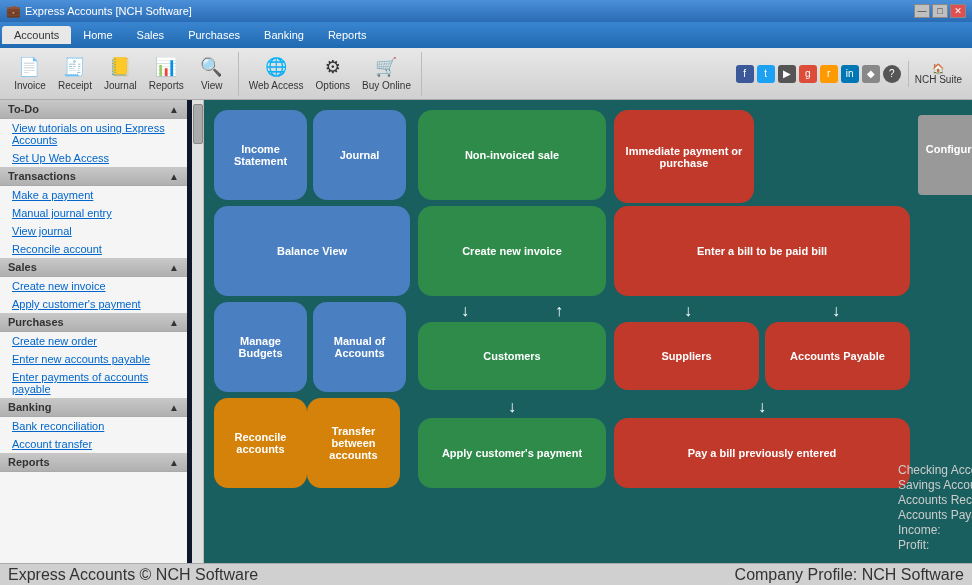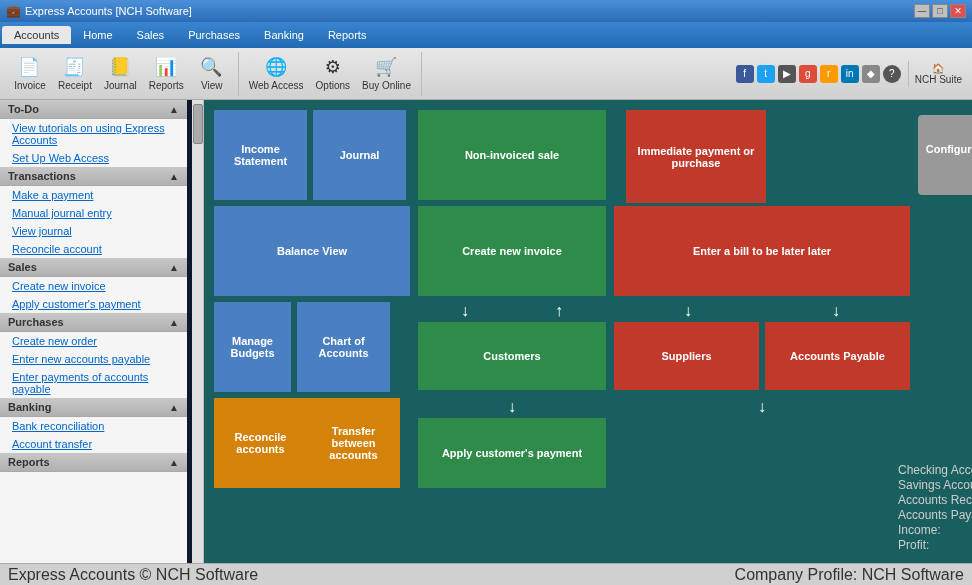--- a/index.html
+++ b/index.html
@@ -192,21 +192,21 @@
       padding: 0 8px;
       font-size: 16px;
       color: #333;
     }
     .status-bar-right {
       margin-left: auto;
     }
 
     .abs-tile {
       position: absolute;
-      border-radius: 0;
+      border-radius: 14px;
       display: flex;
       align-items: center;
       justify-content: center;
       text-align: center;
       font-size: 11px;
       font-weight: bold;
       color: white;
       cursor: pointer;
       padding: 4px;
     }
@@ -361,25 +361,25 @@
           </div>
         </div>
 
         <div style="height:90px;">
           <div class="abs-tile tile-blue" style="position:relative;width:100%;height:90px;">
             <span>Balance View</span>
           </div>
         </div>
 
         <div style="display:flex; gap:6px; height:90px;">
-          <div class="abs-tile tile-blue" style="position:relative;width:77px;height:90px;text-align:center;">
+          <div class="abs-tile tile-blue" style="position:relative;width:93px;height:90px;text-align:center;">
             <span>Manage Budgets</span>
           </div>
           <div class="abs-tile tile-blue" style="position:relative;width:93px;height:90px;">
-            <span>Chart of Accounts</span>
+            <span>Manual of Accounts</span>
           </div>
         </div>
 
         <div style="display:flex; height:90px;">
           <div class="abs-tile tile-orange" style="position:relative;width:93px;height:90px;">
             <span>Reconcile accounts</span>
           </div>
           <div class="abs-tile tile-orange" style="position:relative;width:93px;height:90px;">
             <span>Transfer between accounts</span>
           </div>
@@ -416,48 +416,51 @@
           <div style="color:white;text-align:center;font-size:16px;margin-bottom:2px;">↓</div>
           <div class="abs-tile tile-green" style="position:relative;width:100%;height:70px;">
             <span>Apply customer's payment</span>
           </div>
         </div>
       </div>
 
       <div style="display:flex; flex-direction:column; gap:6px; width:296px; flex-shrink:0;">
 
         <div style="height:90px;">
-          <div class="abs-tile tile-red" style="position:relative;width:140px;height:93px;margin-left:12px;">
+          <div class="abs-tile tile-red" style="position:relative;width:140px;height:93px;">
             <span>Immediate payment or purchase</span>
           </div>
         </div>
 
         <div style="height:90px;">
           <div class="abs-tile tile-red" style="position:relative;width:100%;height:90px;">
-            <span>Enter a bill to be later later</span>
+            <span>Enter a bill to be paid bill</span>
           </div>
         </div>
 
         <div style="height:90px; display:flex; flex-direction:column; gap:0;">
           <div style="display:flex; justify-content:space-around; color:white; font-size:16px; height:20px;">
             <span>↓</span>
             <span>↓</span>
           </div>
           <div style="display:flex; gap:6px; flex:1;">
             <div class="abs-tile tile-red" style="position:relative;flex:1;height:68px;">
               <span>Suppliers</span>
             </div>
             <div class="abs-tile tile-red" style="position:relative;flex:1;height:68px;">
               <span>Accounts Payable</span>
             </div>
           </div>
         </div>
 
         <div style="height:90px;">
           <div style="color:white;text-align:center;font-size:16px;margin-bottom:2px;">↓</div>
+          <div class="abs-tile tile-red" style="position:relative;width:100%;height:70px;">
+            <span>Pay a bill previously entered</span>
+          </div>
         </div>
       </div>
 
       <div style="display:flex; flex-direction:column; flex:1; position:relative;">
 
         <div style="height:90px; display:flex; align-items:center; justify-content:center;">
           <div class="tile" style="background:#999; width:160px; height:80px; font-size:11px;">
             <span>Configure Express Account (Options)</span>
           </div>
         </div>

